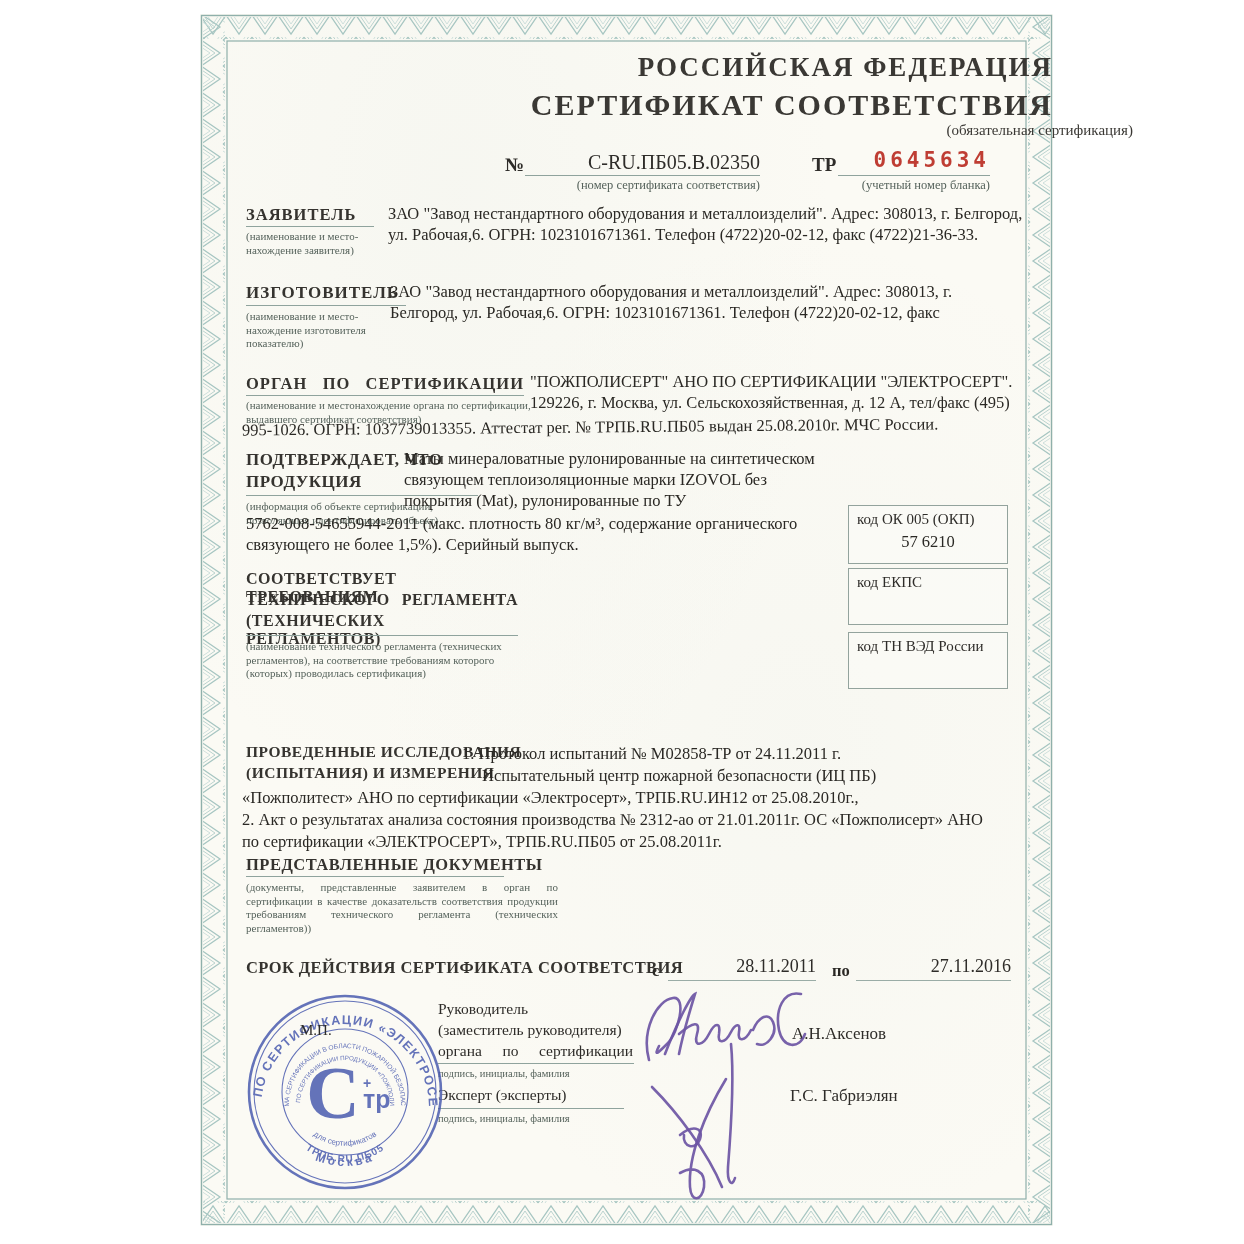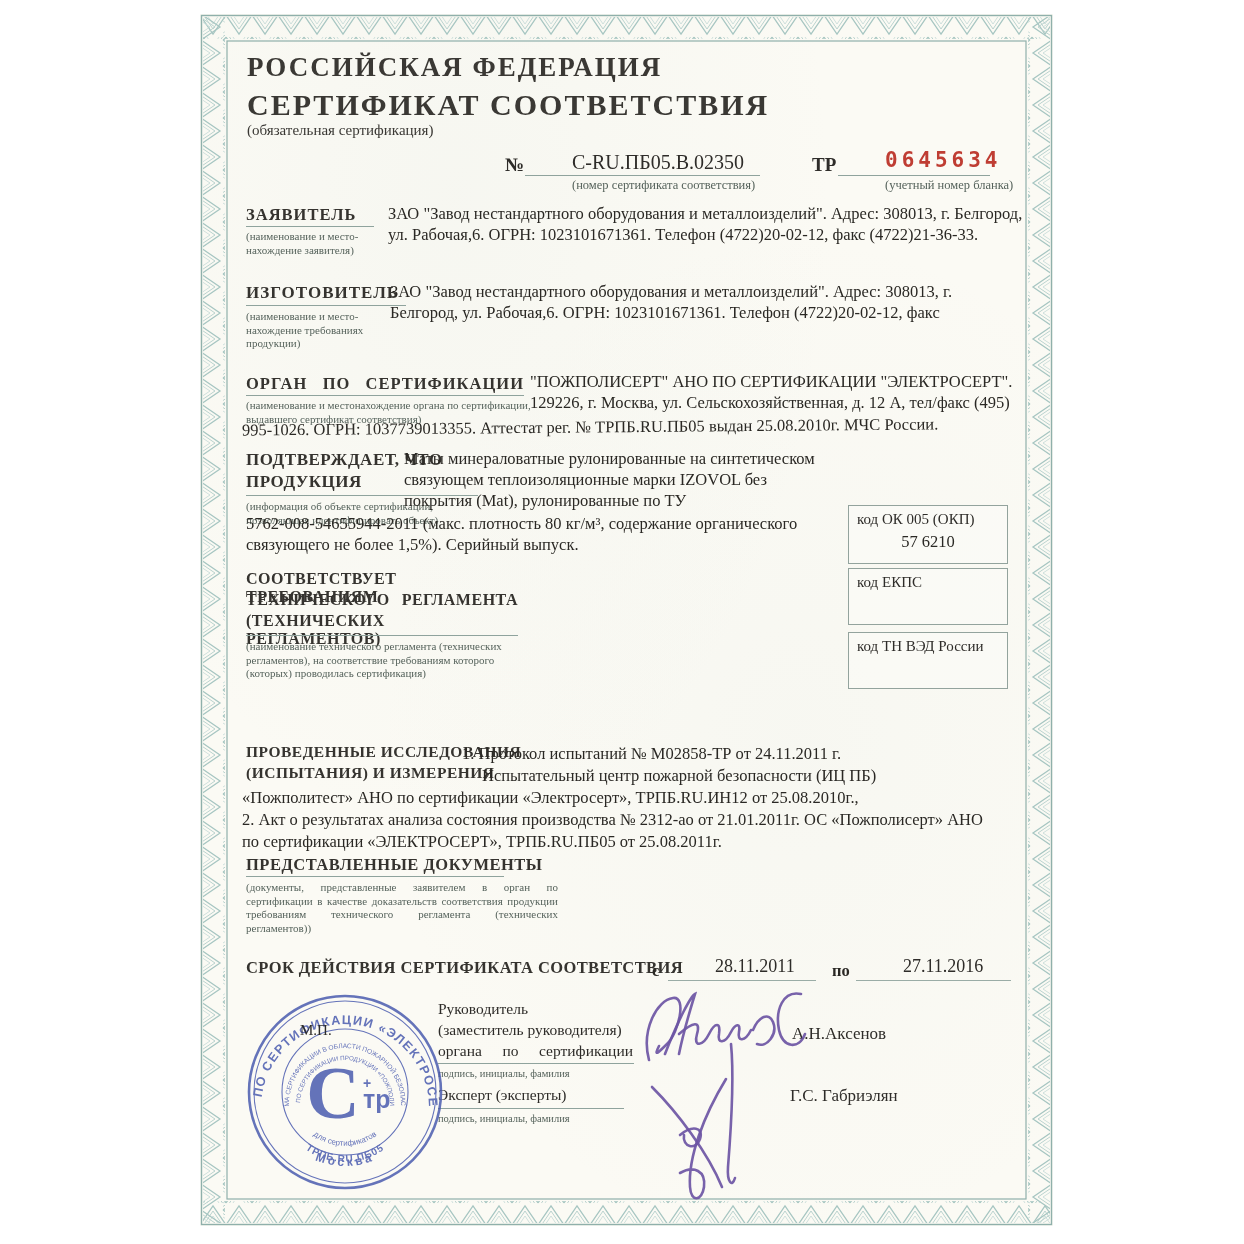--- a/index.html
+++ b/index.html
@@ -15,21 +15,21 @@
       radial-gradient(ellipse at 30% 15%, rgba(186,205,199,.07), transparent 45%),
       radial-gradient(ellipse at 70% 60%, rgba(186,205,199,.06), transparent 50%);
   }
   .abs{position:absolute;}
   .lbl{font-weight:bold;color:#35332f;letter-spacing:.5px;font-size:16.5px;}
   .lbl-j{text-align:justify;text-align-last:justify;}
   .cap{font-size:11px;color:#56635c;line-height:13.5px;}
   .val{font-size:16.5px;color:#2a2824;line-height:21px;}
   .rule{border-bottom:1px solid #8fa39d;height:0;}
   .rule-d{border-bottom:1px solid #9aaca6;height:0;}
-  .center{text-align:left;margin-left:47px;}
+  .center{text-align:right;}
   .codebox{border:1px solid #93a39d;background:rgba(255,255,255,.25);}
   .codebox .cb-label{font-size:15px;color:#2e2c29;padding:5px 8px 0 8px;}
   .codebox .cb-value{font-size:16.5px;color:#2a2824;text-align:center;margin-top:4px;}
   svg{display:block;}
   .sig path{fill:none;stroke:#6c55a4;stroke-width:2.6;stroke-linecap:round;opacity:.92;}
 </style>
 </head>
 <body>
 
 <div class="page">
@@ -76,21 +76,21 @@
   <div class="abs lbl" style="left:46px;top:191px;letter-spacing:1px;">ЗАЯВИТЕЛЬ</div>
   <div class="abs rule" style="left:46px;top:212px;width:128px;"></div>
   <div class="abs cap" style="left:46px;top:216px;width:150px;">(наименование и место-нахождение заявителя)</div>
   <div class="abs val" style="left:188px;top:189px;width:650px;">
     <div>ЗАО "Завод нестандартного оборудования и металлоизделий". Адрес: 308013, г. Белгород,</div>
     <div>ул. Рабочая,6. ОГРН: 1023101671361. Телефон (4722)20-02-12, факс (4722)21-36-33.</div>
   </div>
 
   <div class="abs lbl" style="left:46px;top:269px;letter-spacing:1px;font-size:17px;">ИЗГОТОВИТЕЛЬ</div>
   <div class="abs rule" style="left:46px;top:291px;width:160px;"></div>
-  <div class="abs cap" style="left:46px;top:296px;width:168px;">(наименование и место-нахождение требованиях продукции)</div>
+  <div class="abs cap" style="left:46px;top:296px;width:168px;">(наименование и место-нахождение изготовителя показателю)</div>
   <div class="abs val" style="left:190px;top:267px;width:620px;">
     <div>ЗАО "Завод нестандартного оборудования и металлоизделий". Адрес: 308013, г.</div>
     <div>Белгород, ул. Рабочая,6. ОГРН: 1023101671361. Телефон (4722)20-02-12, факс</div>
   </div>
 
   <div class="abs lbl lbl-j" style="left:46px;top:360px;width:278px;letter-spacing:1px;">ОРГАН ПО СЕРТИФИКАЦИИ</div>
   <div class="abs rule" style="left:46px;top:381px;width:278px;"></div>
   <div class="abs cap" style="left:46px;top:385px;width:290px;">(наименование и местонахождение органа по сертификации, выдавшего сертификат соответствия)</div>
   <div class="abs val" style="left:330px;top:357px;width:505px;">
     <div>"ПОЖПОЛИСЕРТ" АНО ПО СЕРТИФИКАЦИИ "ЭЛЕКТРОСЕРТ".</div>

